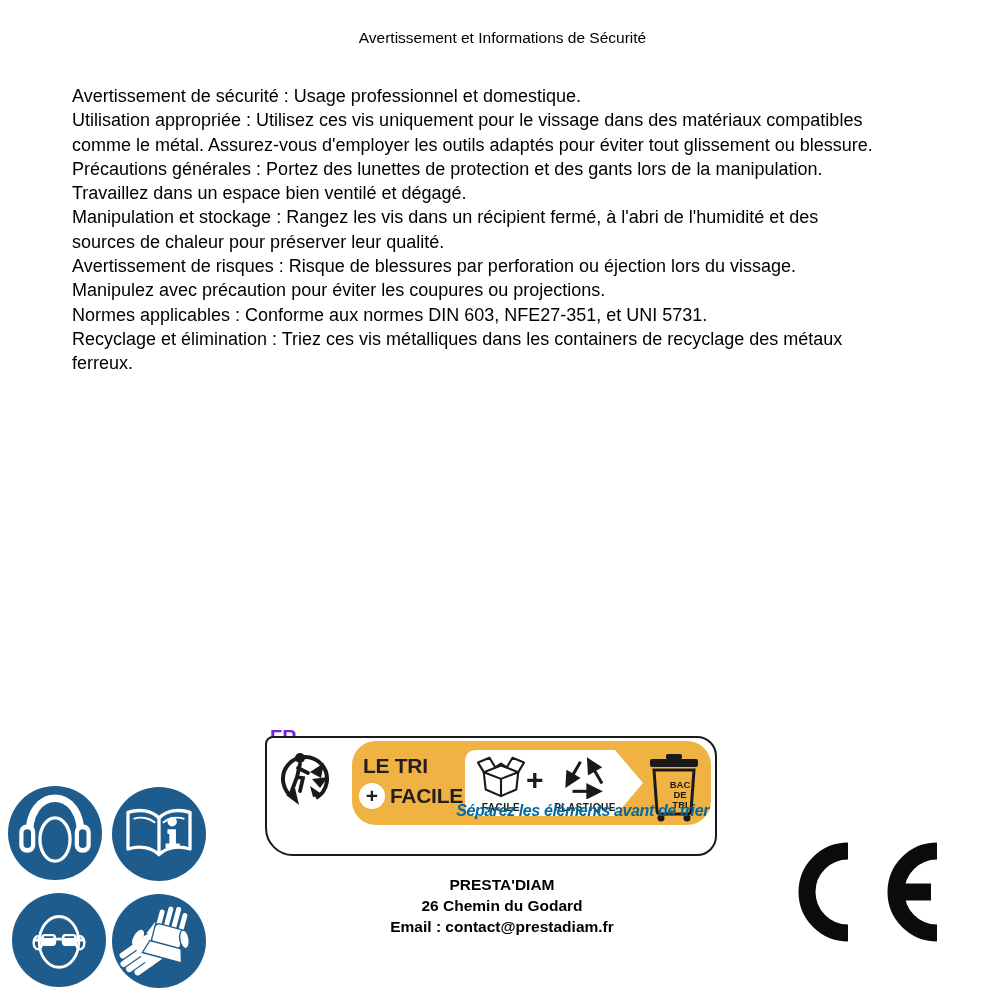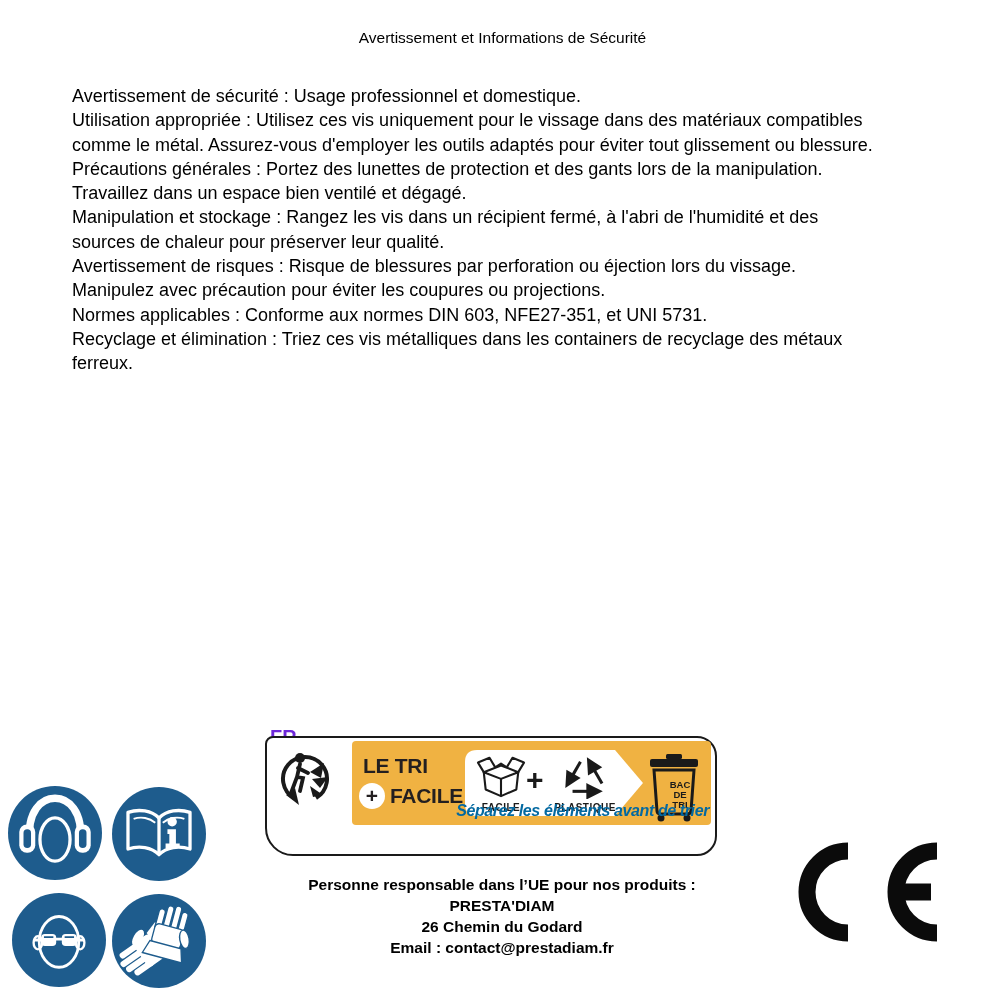--- a/index.html
+++ b/index.html
@@ -17,21 +17,21 @@
   .picto{width:94px;height:94px;}
   .picto svg{display:block;width:100%;height:100%;}
 
   
   .label-wrap{left:265px;top:712px;width:452px;height:146px;}
   .fr-code{left:5px;top:14px;font-size:20px;font-weight:bold;color:#6d28d9;}
   .label-box{left:0;top:24px;width:452px;height:120px;border:2px solid #1a1a1a;
     border-radius:8px 20px 20px 28px;box-sizing:border-box;background:#fff;}
   .triman{left:12px;top:33px;width:56px;height:64px;}
   .yellow-band{left:87px;top:29px;width:359px;height:84px;background:var(--accent-yellow);
-    border-radius:4px;}
+    border-radius:24px;}
   .tri-line1{left:11px;top:13px;font-size:21px;font-weight:bold;color:#231f20;letter-spacing:-.3px;}
   .plus-circle{left:7px;top:42px;width:26px;height:26px;background:#fff;border-radius:50%;
     text-align:center;line-height:25px;font-size:21px;font-weight:bold;color:#231f20;}
   .tri-line2{left:38px;top:43px;font-size:21px;font-weight:bold;color:#231f20;letter-spacing:-.3px;}
   .chevron{left:113px;top:9px;width:180px;height:66px;}
   .mat-icon{width:50px;height:46px;}
   .mat-label{font-size:10px;font-weight:bold;letter-spacing:.5px;color:#1a1a1a;text-align:center;}
   .mat-plus{left:174px;top:22px;font-size:30px;font-weight:bold;color:#1a1a1a;}
   .bin{left:297px;top:13px;width:50px;height:68px;}
   .bin-text{left:303px;top:39px;width:50px;text-align:center;font-size:9.5px;line-height:10px;
@@ -197,21 +197,20 @@
       </svg>
       <div class="abs bin-text">BAC
 DE
 TRI</div>
     </div>
 
     <div class="abs separez">Séparez les éléments avant de trier</div>
   </div>
 
   <div class="abs resp">
-    <div>Personne responsable dans l’UE pour nos produits :</div>
     <div>PRESTA'DIAM</div>
     <div>26 Chemin du Godard</div>
     <div>Email : contact@prestadiam.fr</div>
   </div>
 
   <svg class="abs ce" viewBox="0 0 139 100" aria-label="CE">
     <path d="M50 9 A41 41 0 1 0 50 91" fill="none" stroke="#0b0b0b" stroke-width="17"></path>
     <path d="M139 9 A41 41 0 1 0 139 91" fill="none" stroke="#0b0b0b" stroke-width="17"></path>
     <path d="M104 50 H133" fill="none" stroke="#0b0b0b" stroke-width="17"></path>
   </svg>

